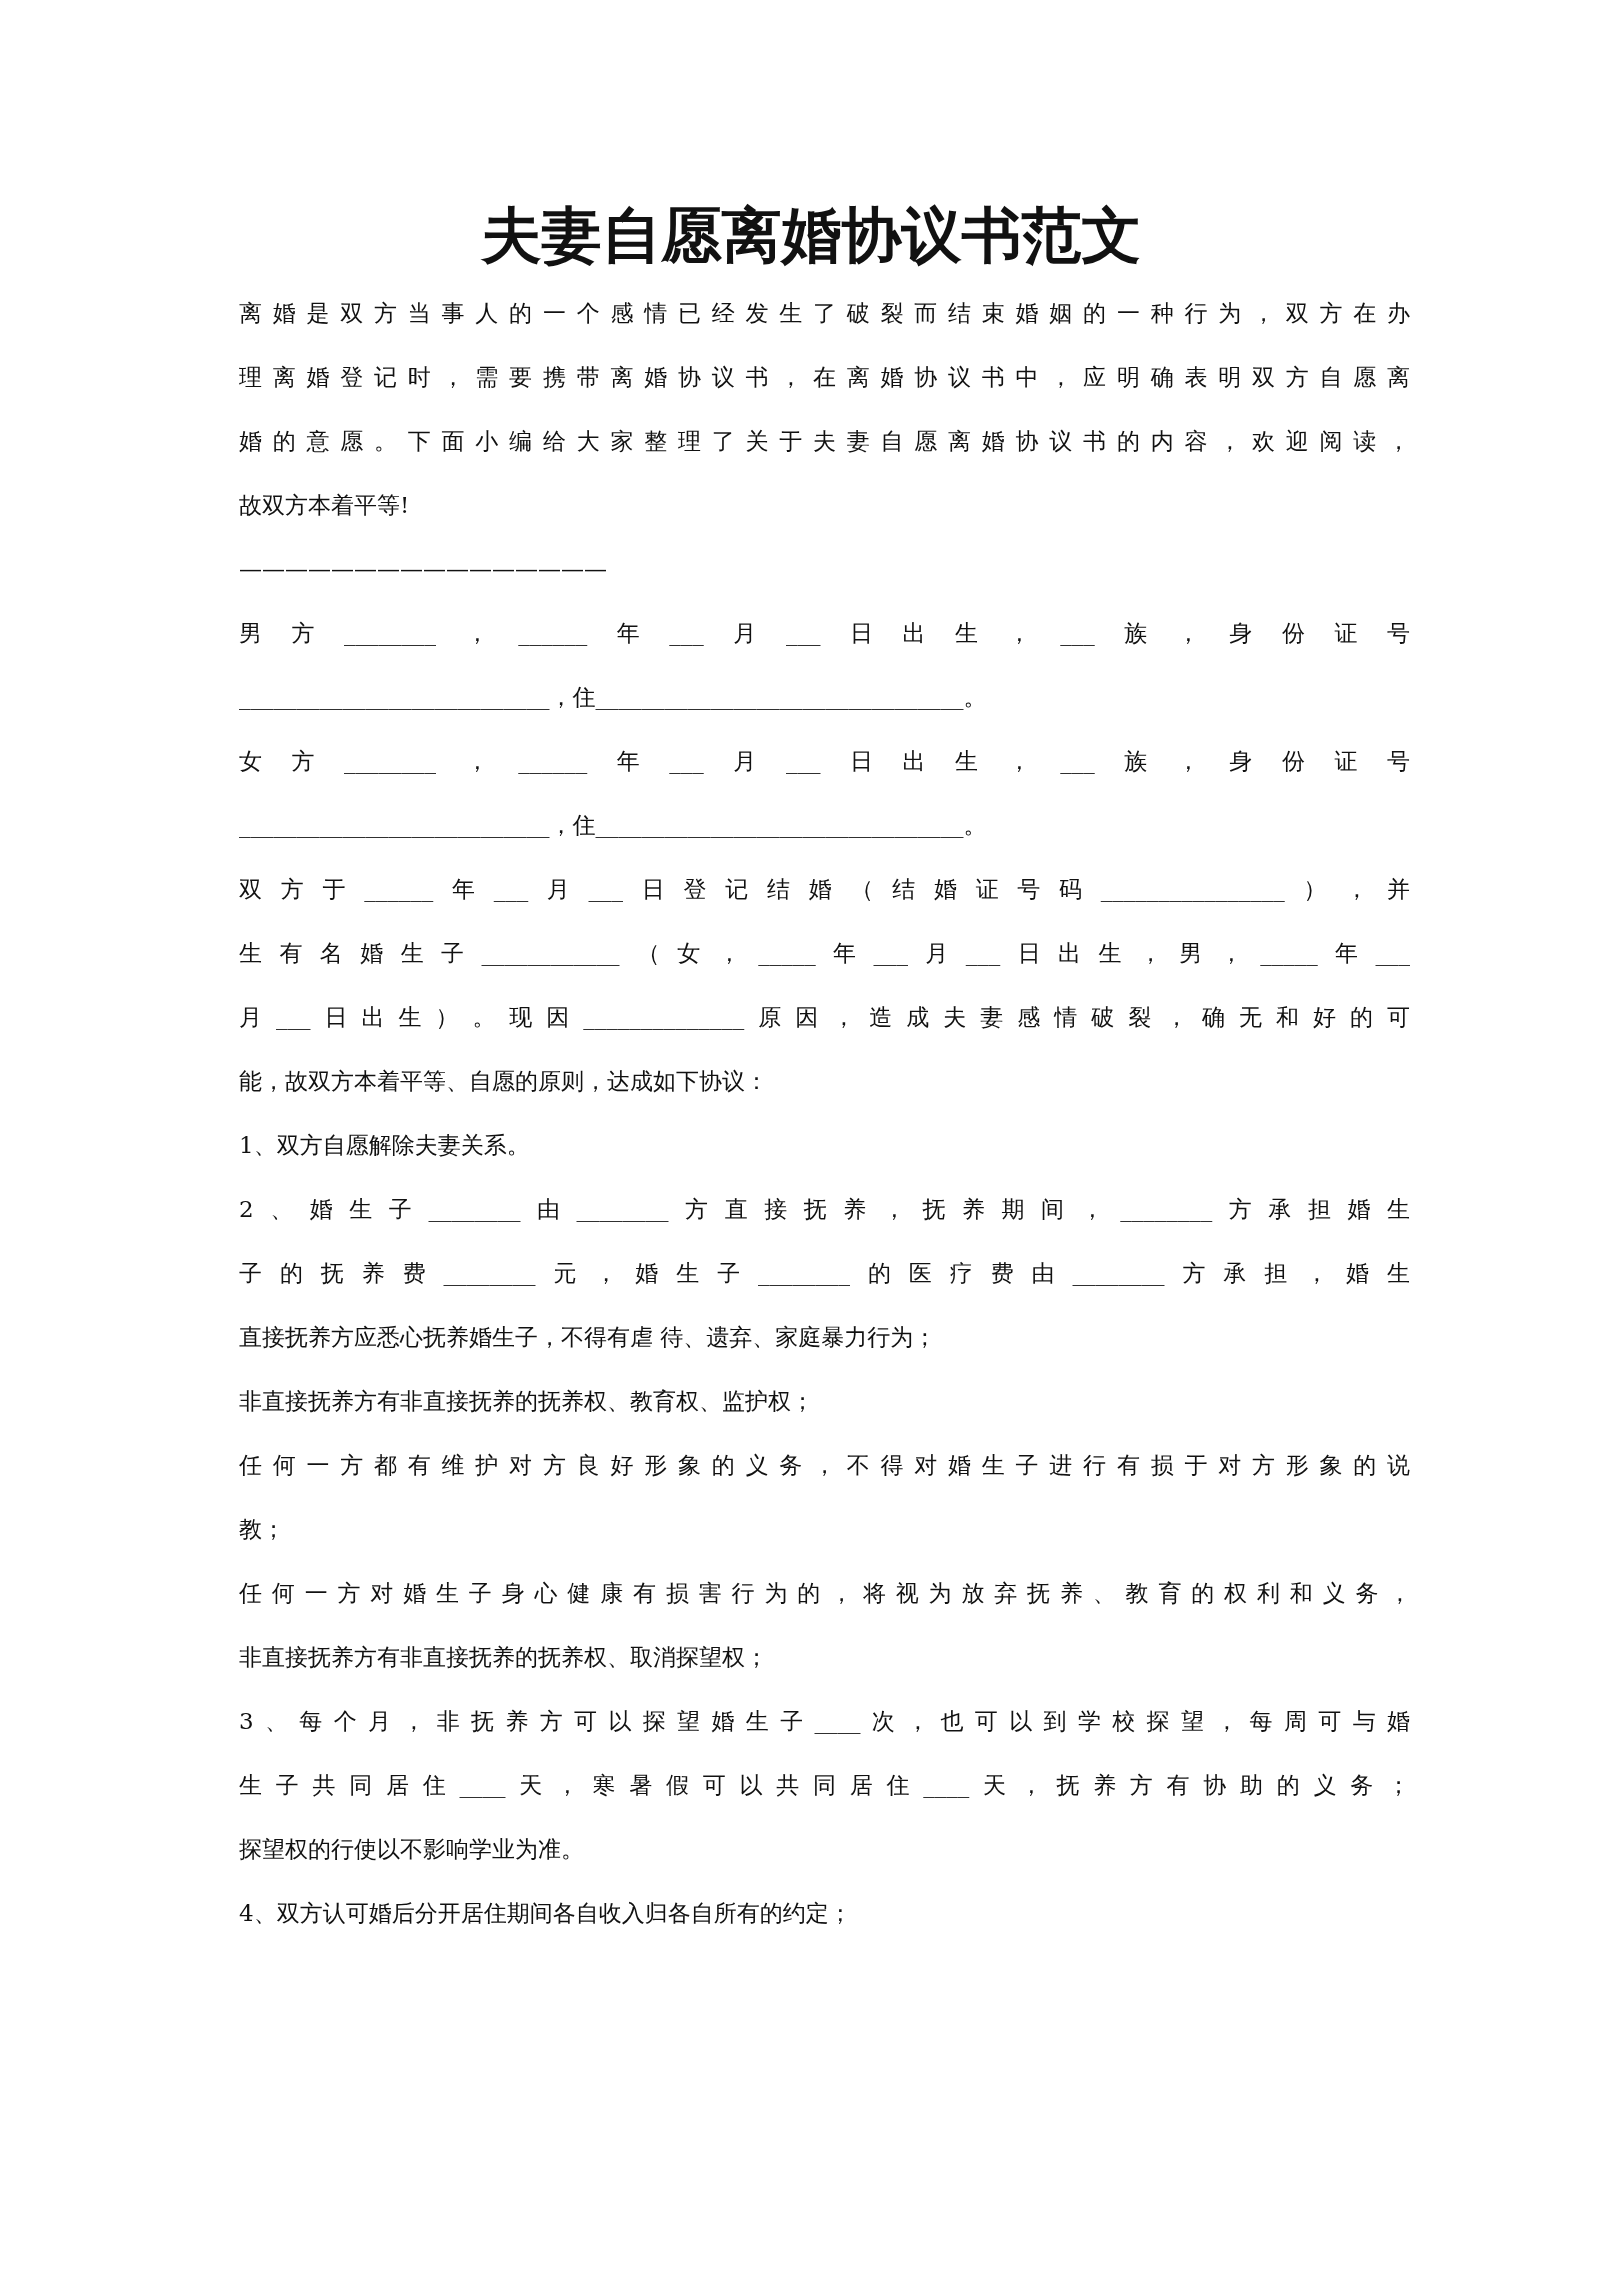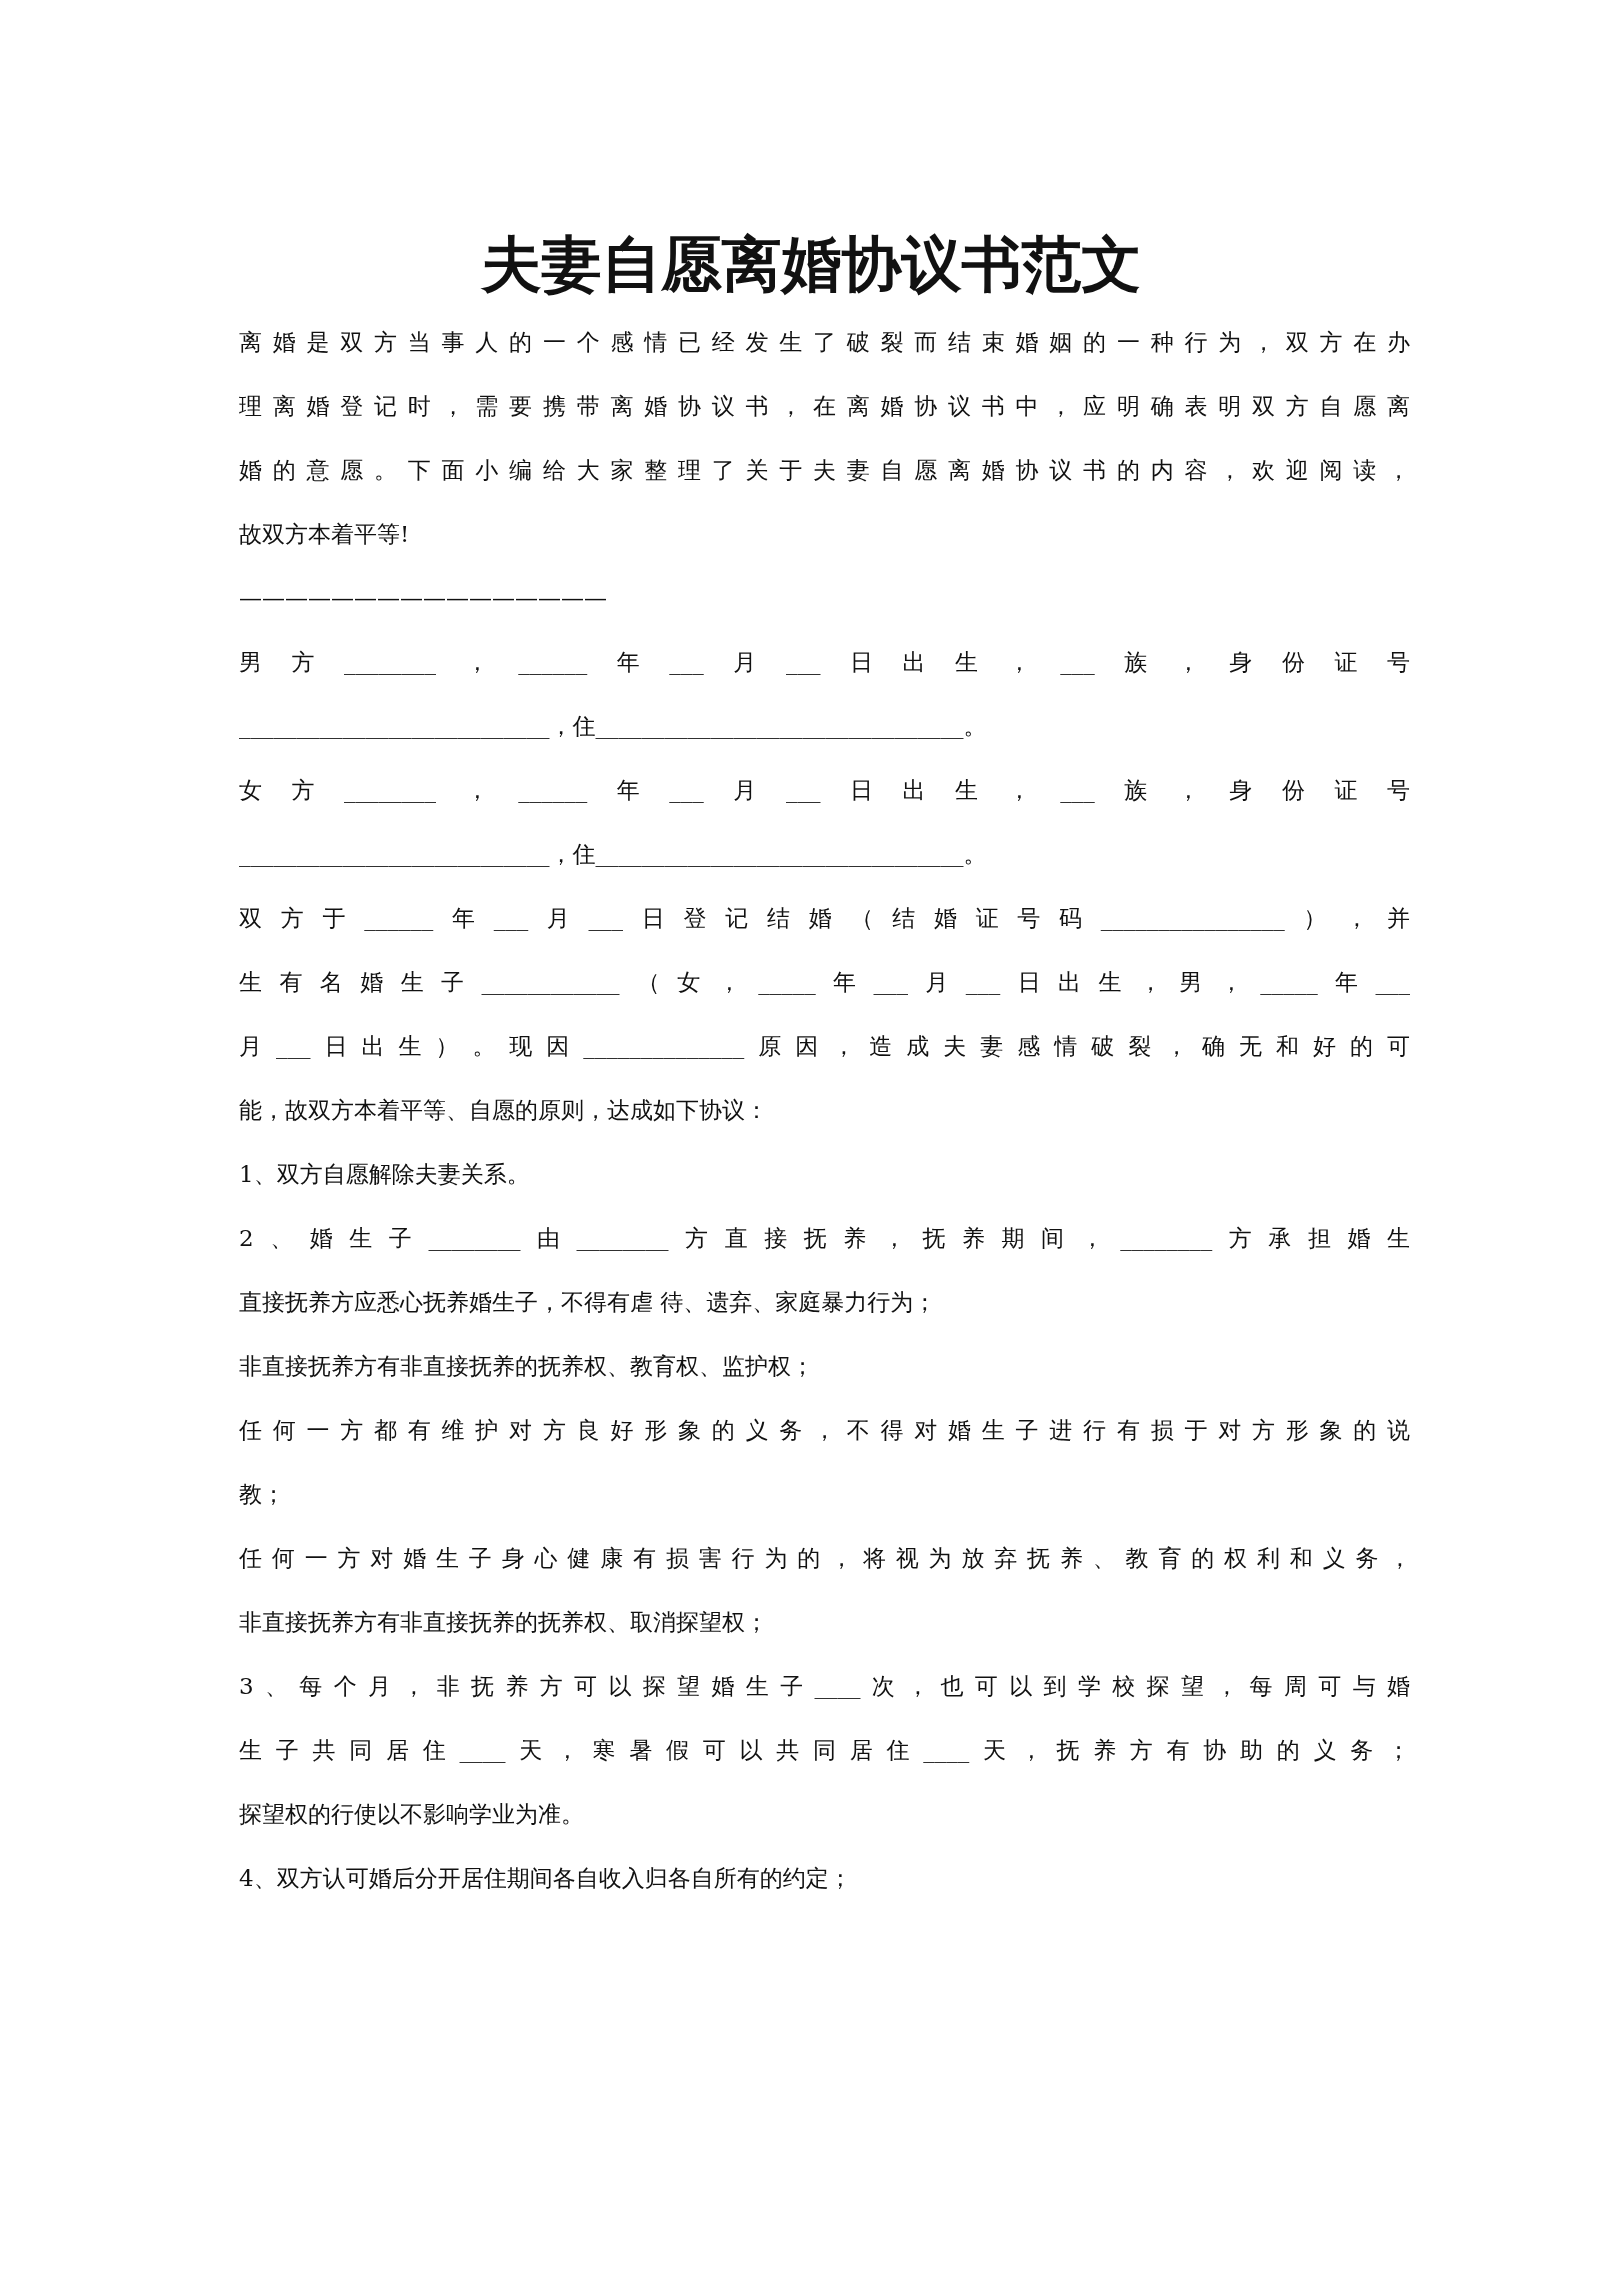--- a/index.html
+++ b/index.html
@@ -15,21 +15,20 @@
     height:2295px;
     background:var(--bg);
     position:relative;
     overflow:hidden;
     font-family:"DejaVu Serif","Liberation Serif",serif;
     color:var(--text);
   }
   .page{
     position:absolute;
     inset:0;
-    margin-top:29px;
   }
   .doc-title{
     position:absolute;
     top:195px;
     left:0;
     width:100%;
     height:81px;
     line-height:81px;
     text-align:center;
     font-size:60px;
@@ -74,20 +73,21 @@
       <div class="line spread">男方________，______年___月___日出生，___族，身份证号</div>
       <div class="line left">___________________________，住________________________________。</div>
       <div class="line spread">女方________，______年___月___日出生，___族，身份证号</div>
       <div class="line left">___________________________，住________________________________。</div>
       <div class="line justify">双方于______年___月___日登记结婚（结婚证号码________________），并</div>
       <div class="line justify">生有名婚生子____________（女，_____年___月___日出生，男，_____年___</div>
       <div class="line justify">月___日出生）。现因______________原因，造成夫妻感情破裂，确无和好的可</div>
       <div class="line left">能，故双方本着平等、自愿的原则，达成如下协议：</div>
       <div class="line left">1、双方自愿解除夫妻关系。</div>
       <div class="line justify">2、婚生子________由________方直接抚养，抚养期间，________方承担婚生</div>
+      <div class="line justify">子的抚养费________元，婚生子________的医疗费由________方承担，婚生</div>
       <div class="line left">直接抚养方应悉心抚养婚生子，不得有虐 待、遗弃、家庭暴力行为；</div>
       <div class="line left">非直接抚养方有非直接抚养的抚养权、教育权、监护权；</div>
       <div class="line justify">任何一方都有维护对方良好形象的义务，不得对婚生子进行有损于对方形象的说</div>
       <div class="line left">教；</div>
       <div class="line justify tight">任何一方对婚生子身心健康有损害行为的，将视为放弃抚养、教育的权利和义务，</div>
       <div class="line left">非直接抚养方有非直接抚养的抚养权、取消探望权；</div>
       <div class="line justify">3、每个月，非抚养方可以探望婚生子____次，也可以到学校探望，每周可与婚</div>
       <div class="line justify">生子共同居住____天，寒暑假可以共同居住____天，抚养方有协助的义务；</div>
       <div class="line left">探望权的行使以不影响学业为准。</div>
       <div class="line left">4、双方认可婚后分开居住期间各自收入归各自所有的约定；</div>

